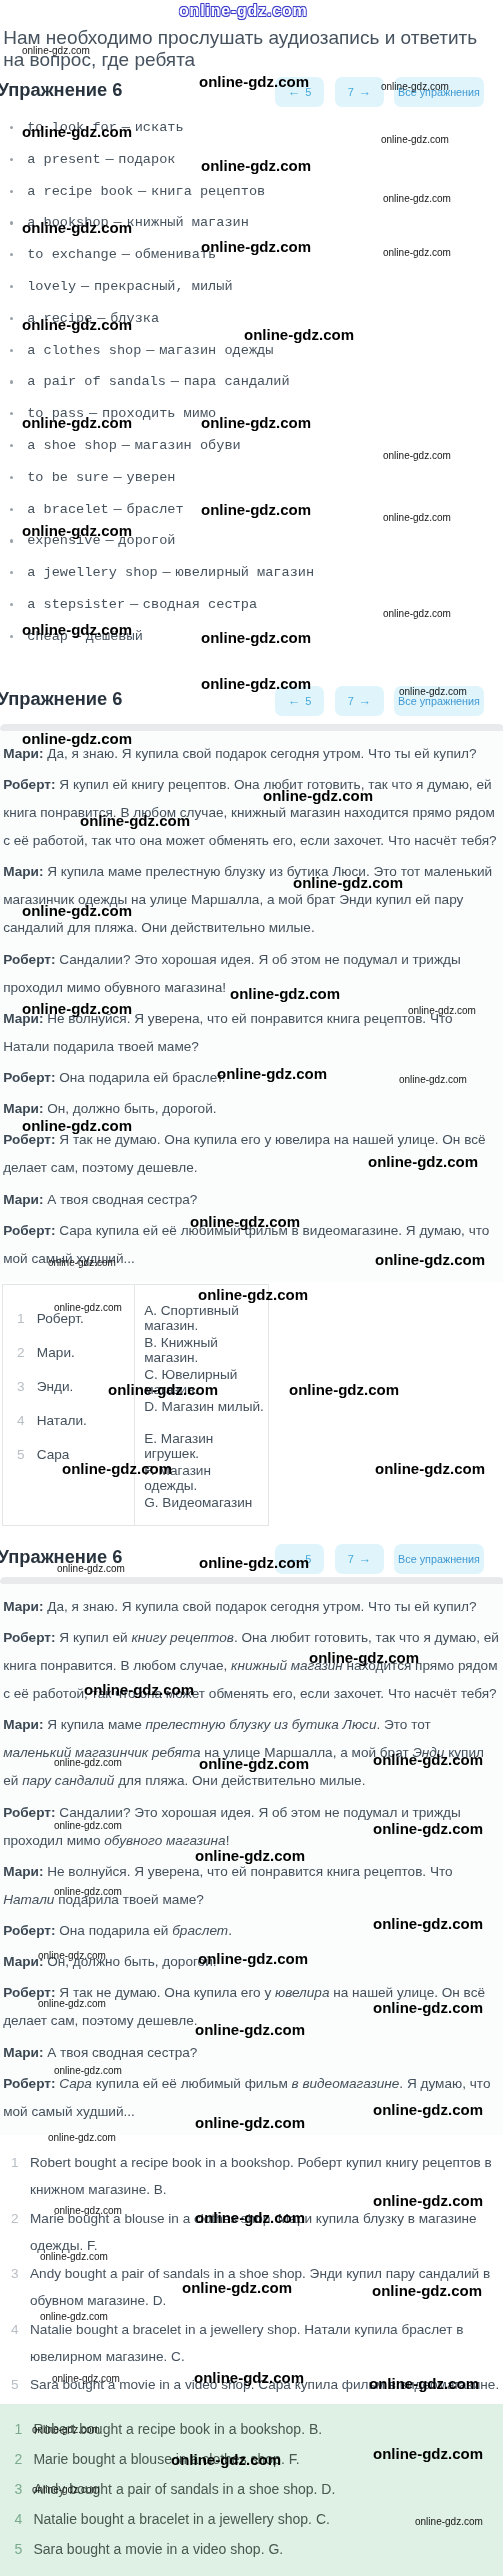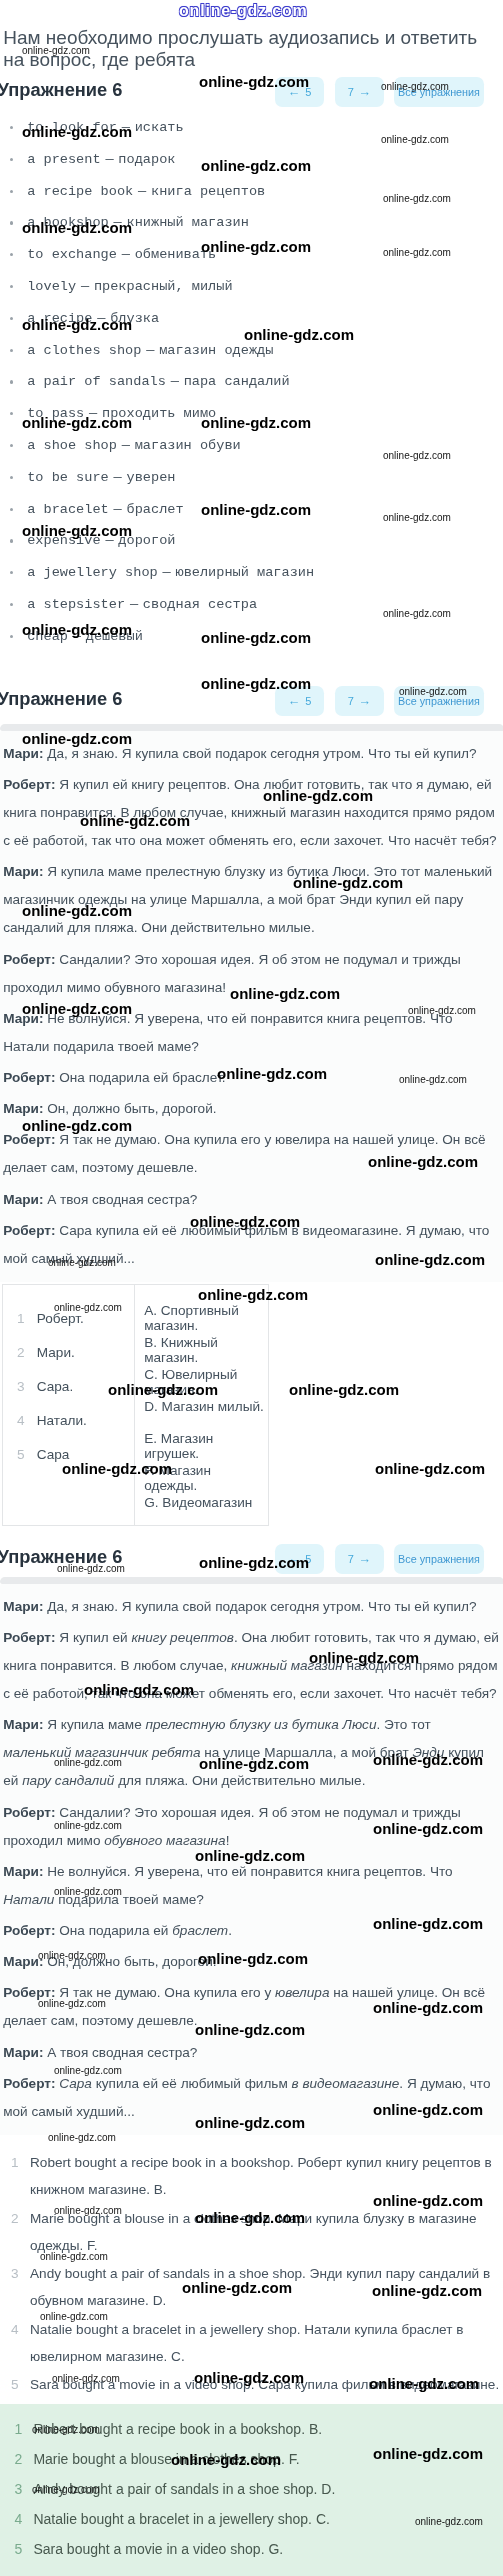--- a/index.html
+++ b/index.html
@@ -213,21 +213,21 @@
           <span>Роберт.</span>
         </div>
 
         <div class="mrow-l">
           <span class="num">2</span>
           <span>Мари.</span>
         </div>
 
         <div class="mrow-l">
           <span class="num">3</span>
-          <span>Сара.</span>
+          <span>Энди.</span>
         </div>
 
         <div class="mrow-l">
           <span class="num">4</span>
           <span>Натали.</span>
         </div>
 
         <div class="mrow-l">
           <span class="num">5</span>
           <span>Сара</span>

